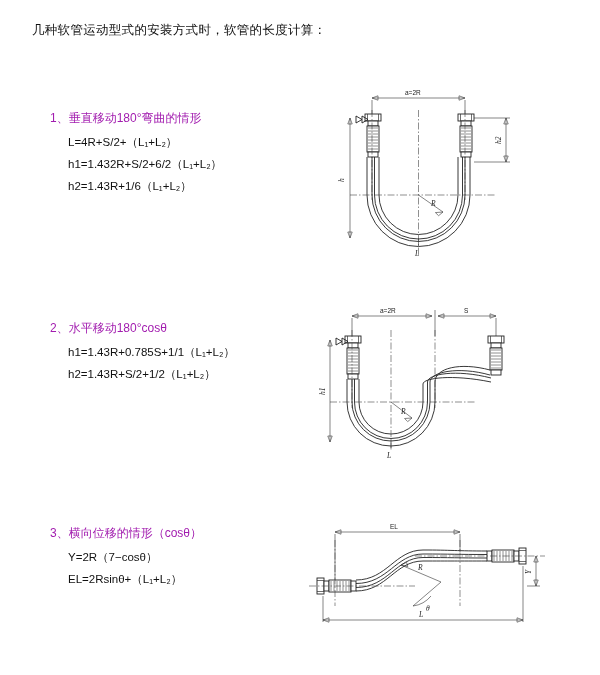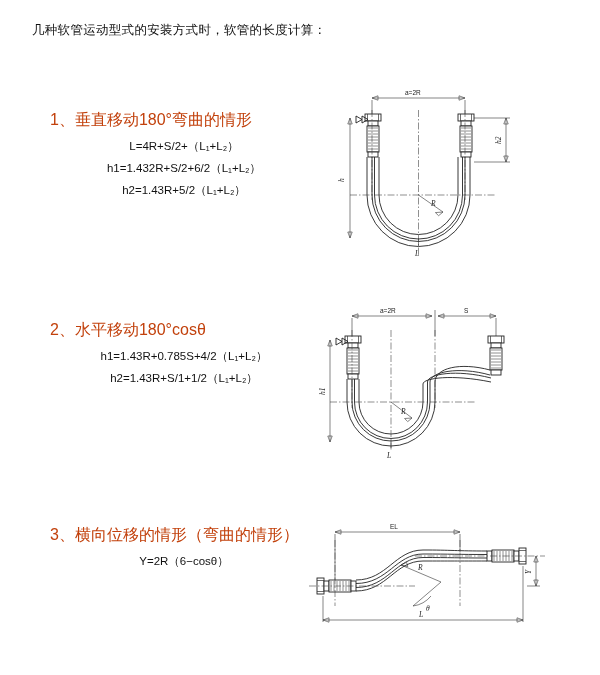--- a/index.html
+++ b/index.html
@@ -34,32 +34,31 @@
     left: 0;
     width: 600px;
   }
   .sec-text {
     position: absolute;
     left: 50px;
     top: 0;
     width: 250px;
   }
   .sec-title {
-    font-size: 16px;
-    color: #c2410c;
+    font-size: 12px;
+    color: #a21caf;
     white-space: nowrap;
     margin-bottom: 8px;
   }
   .formula {
     font-size: 11.5px;
     color: #111;
     white-space: nowrap;
     margin-left: 18px;
     margin-bottom: 7px;
-    text-align: center;
   }
   .sec-figure {
     position: absolute;
     top: 0;
   }
   svg { display: block; }
   .ln { stroke: #222; stroke-width: 0.9; fill: none; }
   .lnthin { stroke: #333; stroke-width: 0.7; fill: none; }
   .dashc { stroke: #444; stroke-width: 0.6; fill: none; stroke-dasharray: 7 2 1.5 2; }
   .dim { stroke: #333; stroke-width: 0.6; fill: none; }
@@ -75,21 +74,21 @@
 
   <div class="heading">几种软管运动型式的安装方式时，软管的长度计算：</div>
 
   <div class="section" style="top:110px;">
     <div class="sec-text">
       <div class="sec-title">
         <span>1、</span><span>垂直移动180°弯曲的情形</span>
       </div>
       <div class="formula">L=4R+S/2+（L₁+L₂）</div>
       <div class="formula">h1=1.432R+S/2+6/2（L₁+L₂）</div>
-      <div class="formula">h2=1.43R+5/2（L₁+L₂）</div>
+      <div class="formula">h2=1.43R+1/6（L₁+L₂）</div>
     </div>
 
     <div class="sec-figure" style="left:310px; top:-40px;">
       <svg width="250" height="220" viewBox="0 0 250 220">
 
         <line class="dim" x1="62" y1="28" x2="155" y2="28"></line>
         <path class="dim" d="M62 28 l6 -2.2 v4.4 z" fill="#333"></path>
         <path class="dim" d="M155 28 l-6 -2.2 v4.4 z" fill="#333"></path>
         <text class="lbl" x="95" y="25">a=2R</text>
 
@@ -164,22 +163,22 @@
         <path class="ln" d="M46 46 l6 3.5 l-6 3.5 z"></path>
       </svg>
     </div>
   </div>
 
   <div class="section" style="top:320px;">
     <div class="sec-text">
       <div class="sec-title">
         <span>2、</span><span>水平移动180°cosθ</span>
       </div>
-      <div class="formula">h1=1.43R+0.785S+4/2（L₁+L₂）</div>
-      <div class="formula">h2=1.43R+S/1+1/2（L₁+L₂）</div>
+      <div class="formula">h1=1.43R+0.785S+1/1（L₁+L₂）</div>
+      <div class="formula">h2=1.43R+S/2+1/2（L₁+L₂）</div>
     </div>
 
     <div class="sec-figure" style="left:300px; top:-30px;">
       <svg width="260" height="190" viewBox="0 0 260 190">
 
         <line class="dim" x1="52" y1="26" x2="132" y2="26"></line>
         <path class="dim" d="M52 26 l6 -2.2 v4.4 z" fill="#333"></path>
         <path class="dim" d="M132 26 l-6 -2.2 v4.4 z" fill="#333"></path>
         <text class="lbl" x="80" y="23">a=2R</text>
 
@@ -249,23 +248,24 @@
 
         <path class="ln" d="M42 48 l6 3.5 l-6 3.5 z"></path>
         <path class="ln" d="M36 48 l6 3.5 l-6 3.5 z"></path>
       </svg>
     </div>
   </div>
 
   <div class="section" style="top:525px;">
     <div class="sec-text">
       <div class="sec-title">
-        <span>3、</span><span>横向位移的情形（弯曲的情形）</span>
+        <span>3、</span><span>横向位移的情形（cosθ）</span>
       </div>
-      <div class="formula">Y=2R（6−cosθ）</div>
+      <div class="formula">Y=2R（7−cosθ）</div>
+      <div class="formula">EL=2Rsinθ+（L₁+L₂）</div>
     </div>
 
     <div class="sec-figure" style="left:295px; top:-15px;">
       <svg width="265" height="140" viewBox="0 0 265 140">
 
         <line class="dim" x1="40" y1="22" x2="165" y2="22"></line>
         <path class="dim" d="M40 22 l6 -2.2 v4.4 z" fill="#333"></path>
         <path class="dim" d="M165 22 l-6 -2.2 v4.4 z" fill="#333"></path>
         <text class="lbl" x="95" y="19">EL</text>
         <line class="dim" x1="40" y1="24" x2="40" y2="72"></line>

